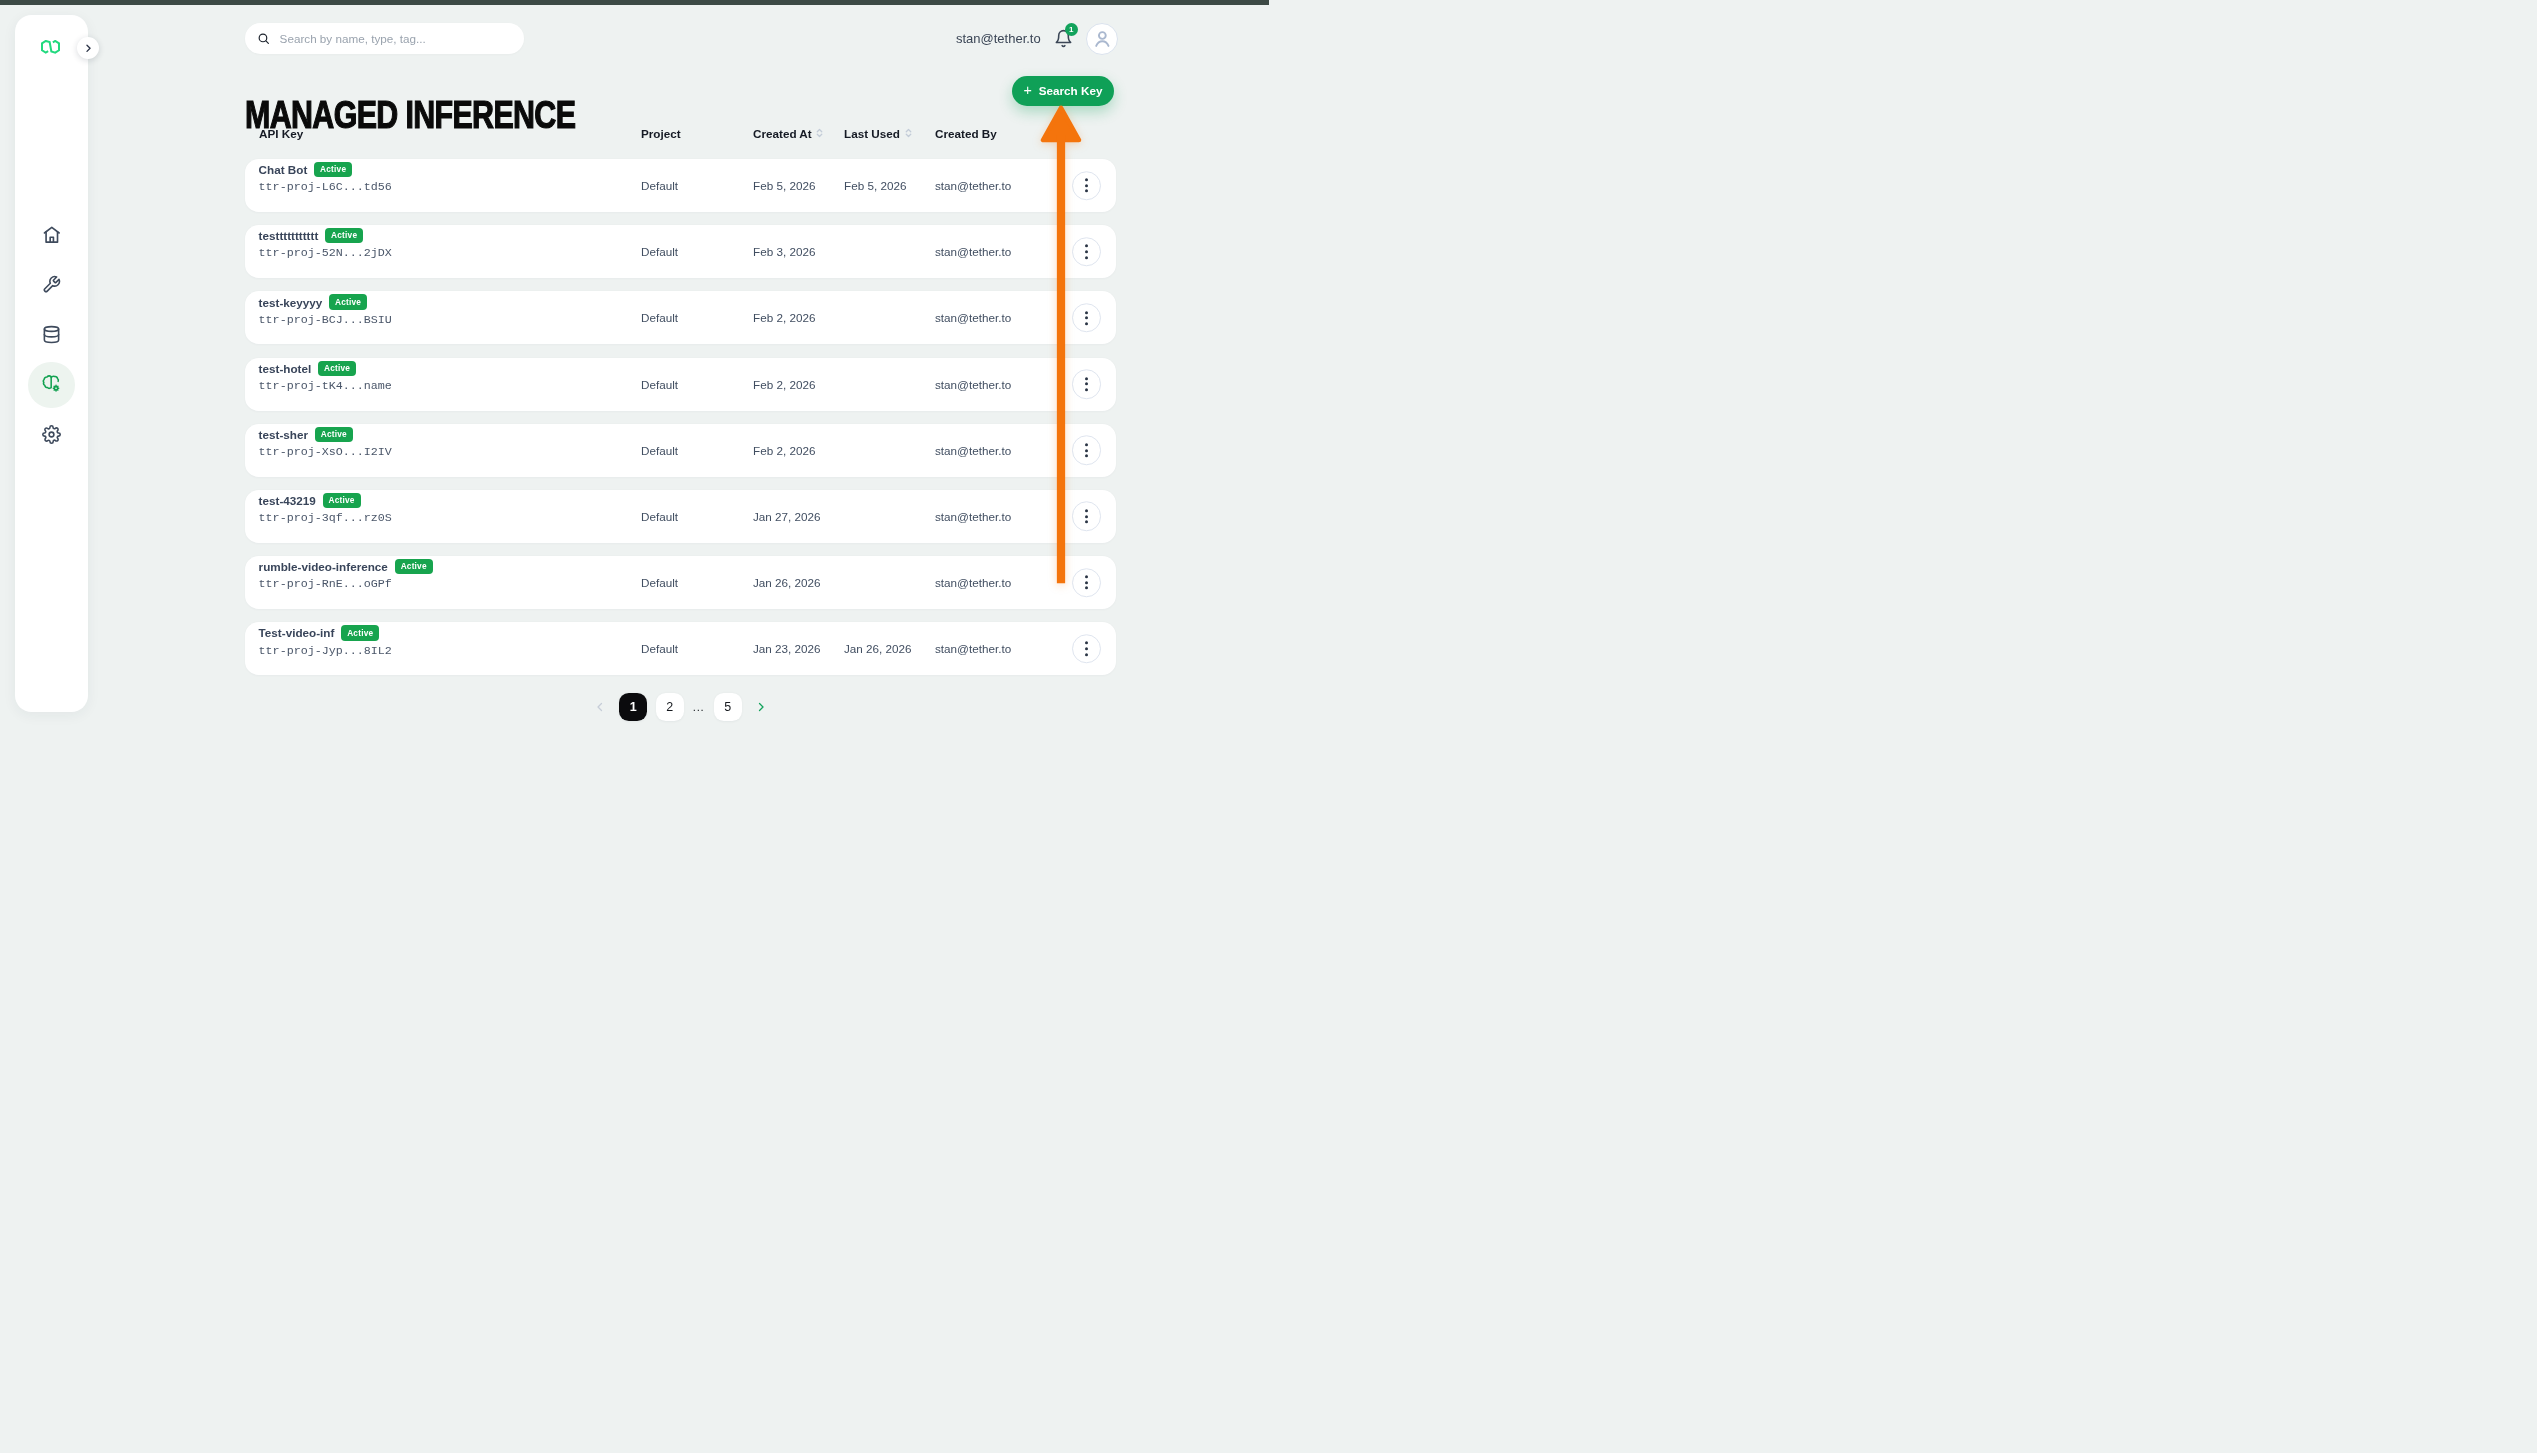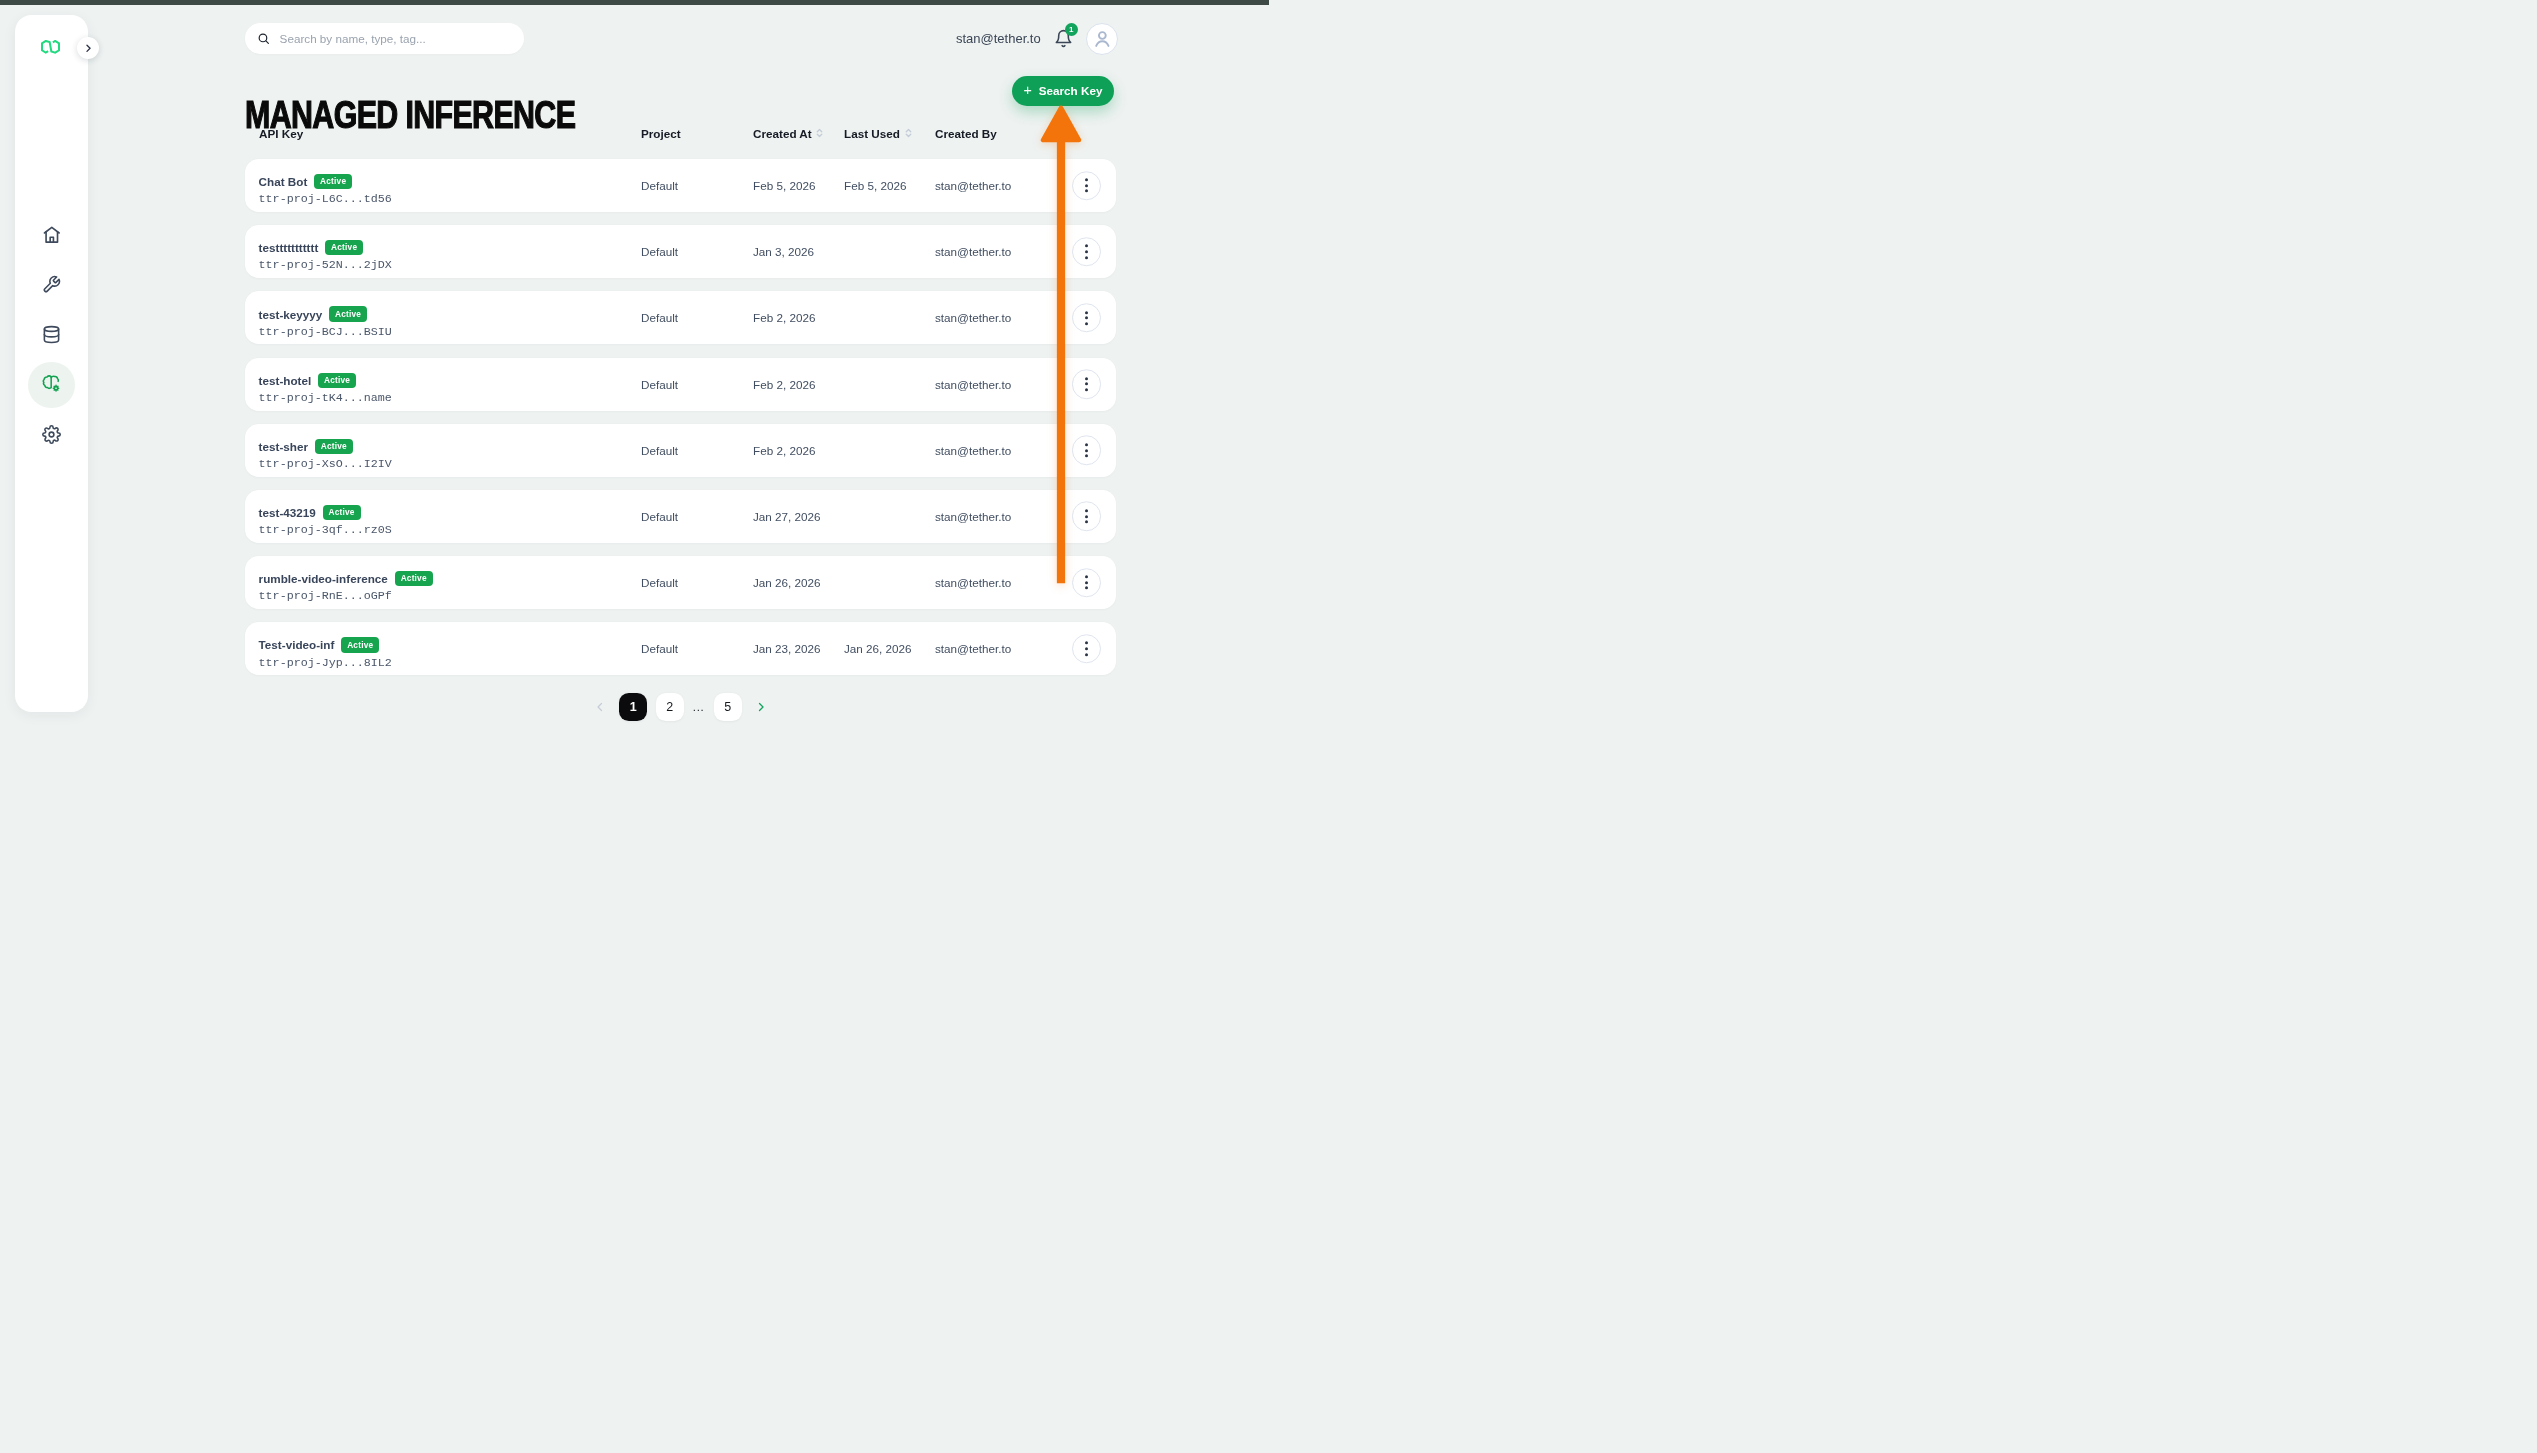--- a/index.html
+++ b/index.html
@@ -29,21 +29,21 @@
   .create-key{position:absolute;left:1012px;top:76px;width:102px;height:29.5px;border:none;border-radius:15px;background:#0fa057;color:#fff;display:flex;align-items:center;justify-content:center;gap:6.8px;font-size:11.7px;font-weight:700;font-family:"Liberation Sans",sans-serif;cursor:pointer;box-shadow:0 6px 13.6px rgba(15,160,88,.30);}
   .create-key .plus{font-size:14.3px;font-weight:400;line-height:1;margin-top:-1.5px;}
 
   
   .thead{position:absolute;left:245px;top:121px;width:871px;height:24px;}
   .hdr{position:absolute;top:0;height:24px;display:flex;align-items:center;gap:3.8px;font-size:11.7px;font-weight:700;color:#151a24;}
   .h-key{left:14px;} .h-project{left:396px;} .h-created{left:508px;} .h-lastused{left:599px;} .h-createdby{left:690px;}
 
   .rows{position:absolute;left:245px;top:159px;width:871px;display:flex;flex-direction:column;gap:13.2px;}
   .row{position:relative;height:53px;background:#fff;border-radius:13.6px;box-shadow:0 0.8px 2.3px rgba(20,40,50,.03);}
-  .key-block{position:absolute;left:13.6px;top:15px;}
+  .key-block{position:absolute;left:13.6px;top:3px;}
   .key-line{display:flex;align-items:center;gap:6.8px;}
   .key-name{font-size:11.7px;font-weight:700;color:#39455a;}
   .badge{background:#17a44e;color:#fff;font-size:8.3px;font-weight:700;padding:2.3px 6px 3px;border-radius:4px;letter-spacing:0.2px;}
   .key-id{margin-top:3px;font-size:11.7px;color:#4a5669;font-family:Liberation Mono, monospace;}
   .cell{position:absolute;top:0;height:100%;display:flex;align-items:center;font-size:11.7px;color:#414e61;}
   .c-project{left:396px;} .c-created{left:508px;} .c-lastused{left:599px;} .c-createdby{left:690px;}
   .kebab{position:absolute;right:15px;top:50%;transform:translateY(-50%);width:29.5px;height:29.5px;border-radius:50%;background:#fff;border:1.5px solid #dfe5ef;box-sizing:border-box;display:flex;flex-direction:column;align-items:center;justify-content:center;gap:2.6px;cursor:pointer;padding:0;}
   .kebab .dot{width:3px;height:3px;border-radius:50%;background:#2a3444;}
 
   
@@ -186,21 +186,21 @@
     </div>
     <div class="row">
       <div class="key-block">
         <div class="key-line">
             <span class="key-name">testtttttttttt</span>
             <span class="badge">Active</span>
           </div>
         <div class="key-id">ttr-proj-52N...2jDX</div>
       </div>
       <span class="cell c-project">Default</span>
-      <span class="cell c-created">Jan 3, 2026</span>
+      <span class="cell c-created">Feb 3, 2026</span>
       <span class="cell c-lastused"></span>
       <span class="cell c-createdby">stan@tether.to</span>
       <button class="kebab">
           <span class="dot"></span>
           <span class="dot"></span>
           <span class="dot"></span>
         </button>
     </div>
     <div class="row">
       <div class="key-block">

